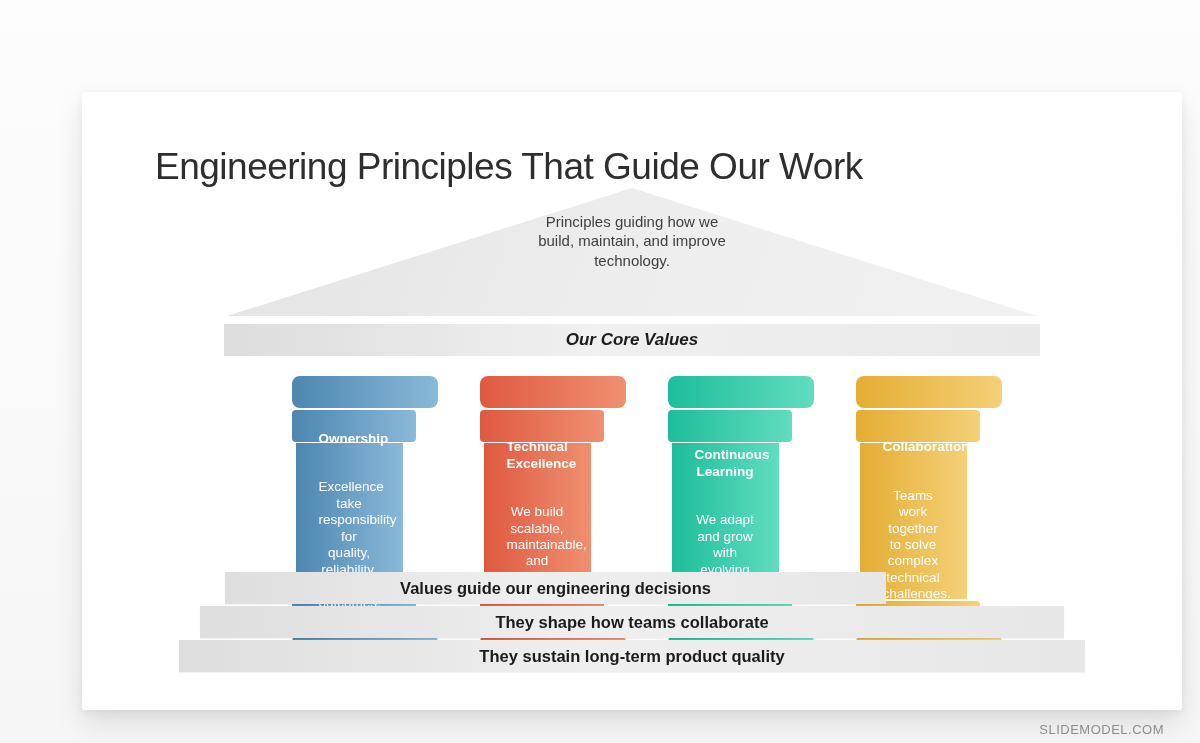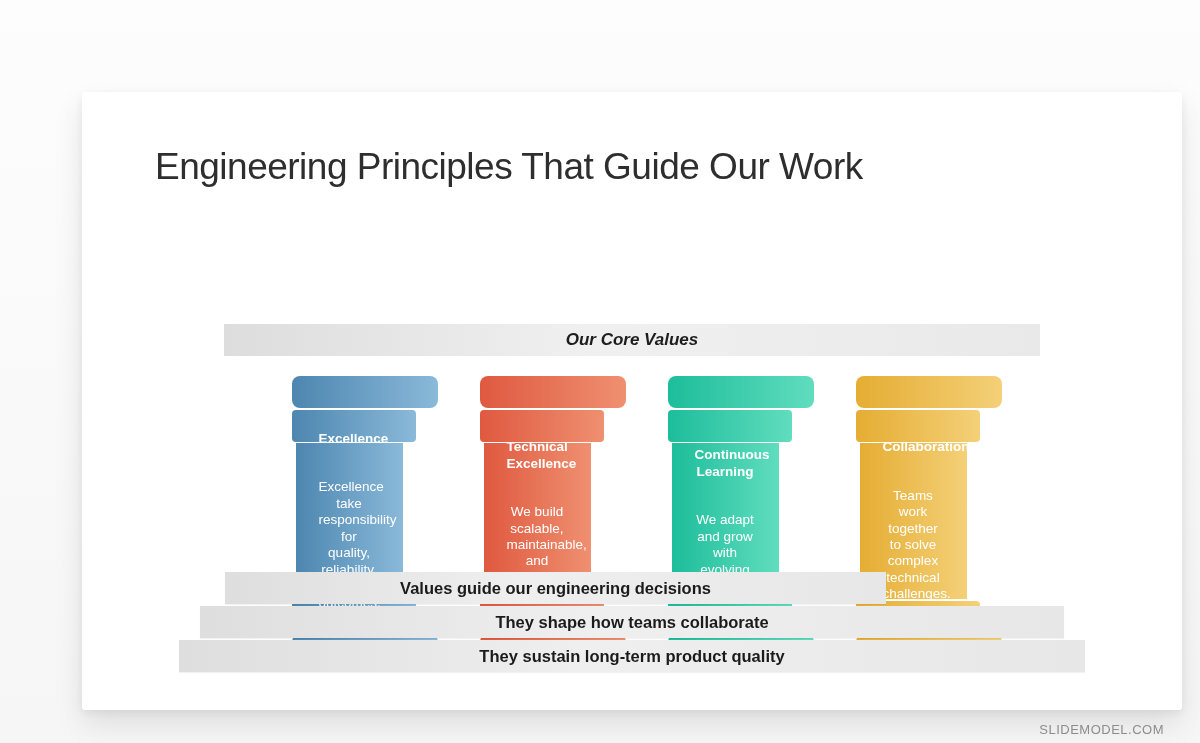--- a/index.html
+++ b/index.html
@@ -88,30 +88,33 @@
   }
 </style>
 </head>
 <body>
 
 <div class="stage">
   <div class="slide-card">
 
     <h1 class="slide-title">Engineering Principles That Guide Our Work</h1>
 
+    <div class="pediment">
+      <div class="pediment-text">Principles guiding how we build, maintain, and improve technology.</div>
+    </div>
 
     <div class="architrave">
       <span class="architrave-label">Our Core Values</span>
     </div>
 
     <div class="pillar" style="left: 194px; --c1: #4d86b0; --c2: #8ab9d9;">
       <div class="cap-top"></div>
       <div class="cap-mid"></div>
       <div class="shaft">
-        <div class="pillar-title">Excellence</div>
+        <div class="pillar-title">Ownership</div>
         <div class="pillar-desc">Excellence take responsibility for quality, reliability, and outcomes.</div>
       </div>
       <div class="cap-mid"></div>
       <div class="cap-top"></div>
     </div>
 
     <div class="pillar" style="left: 382px; --c1: #df5940; --c2: #ef9070;">
       <div class="cap-top"></div>
       <div class="cap-mid"></div>
       <div class="shaft">

